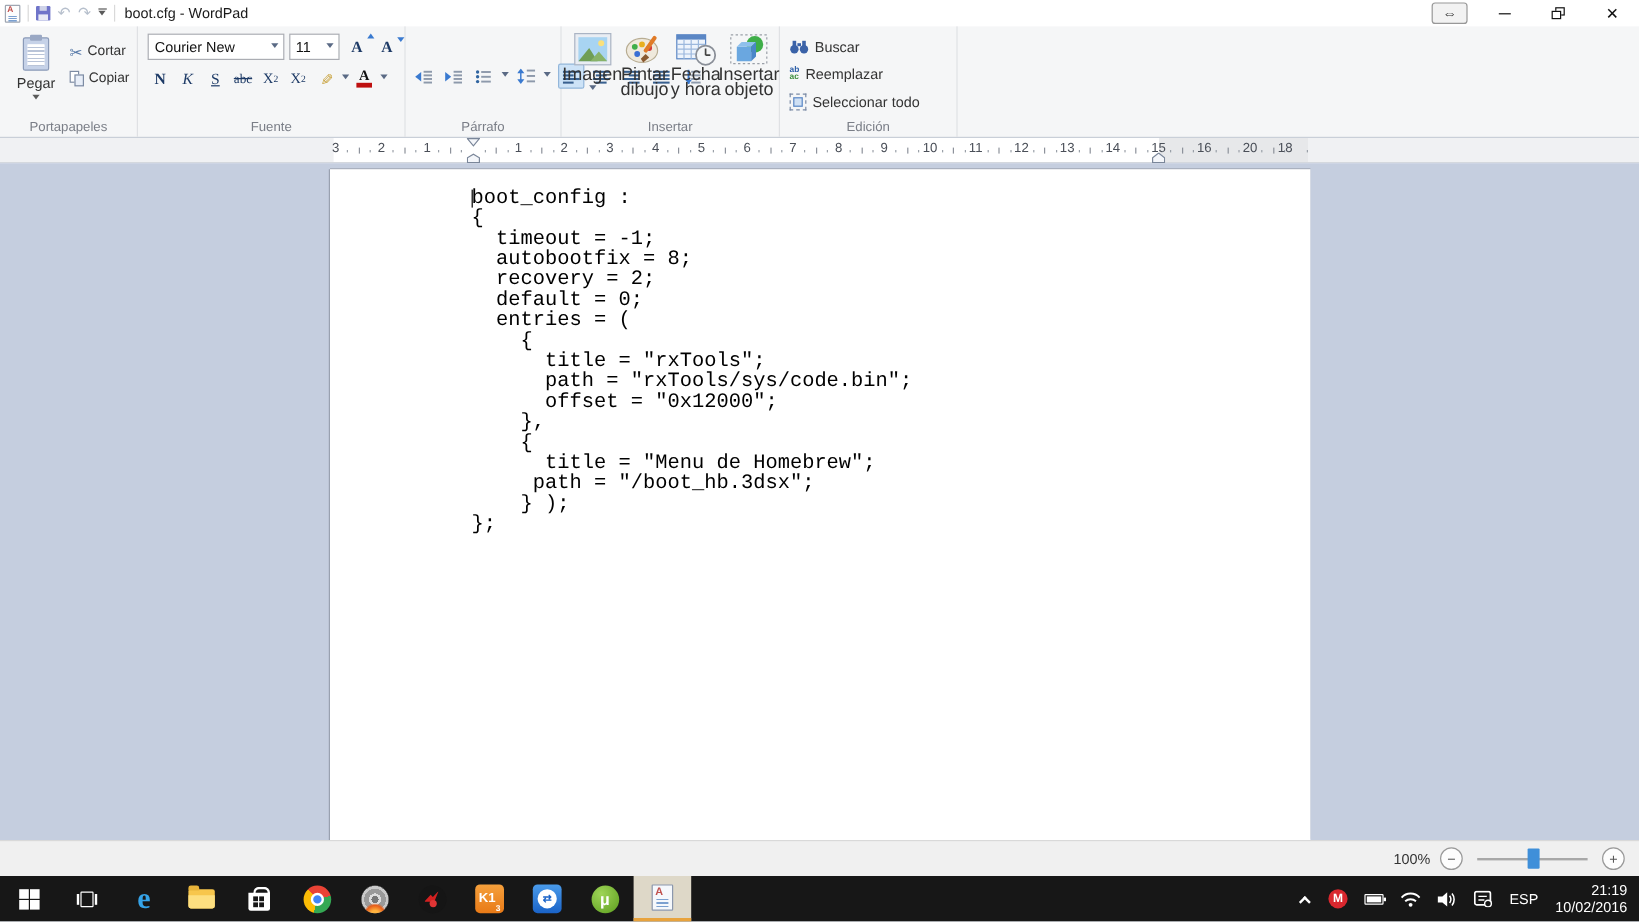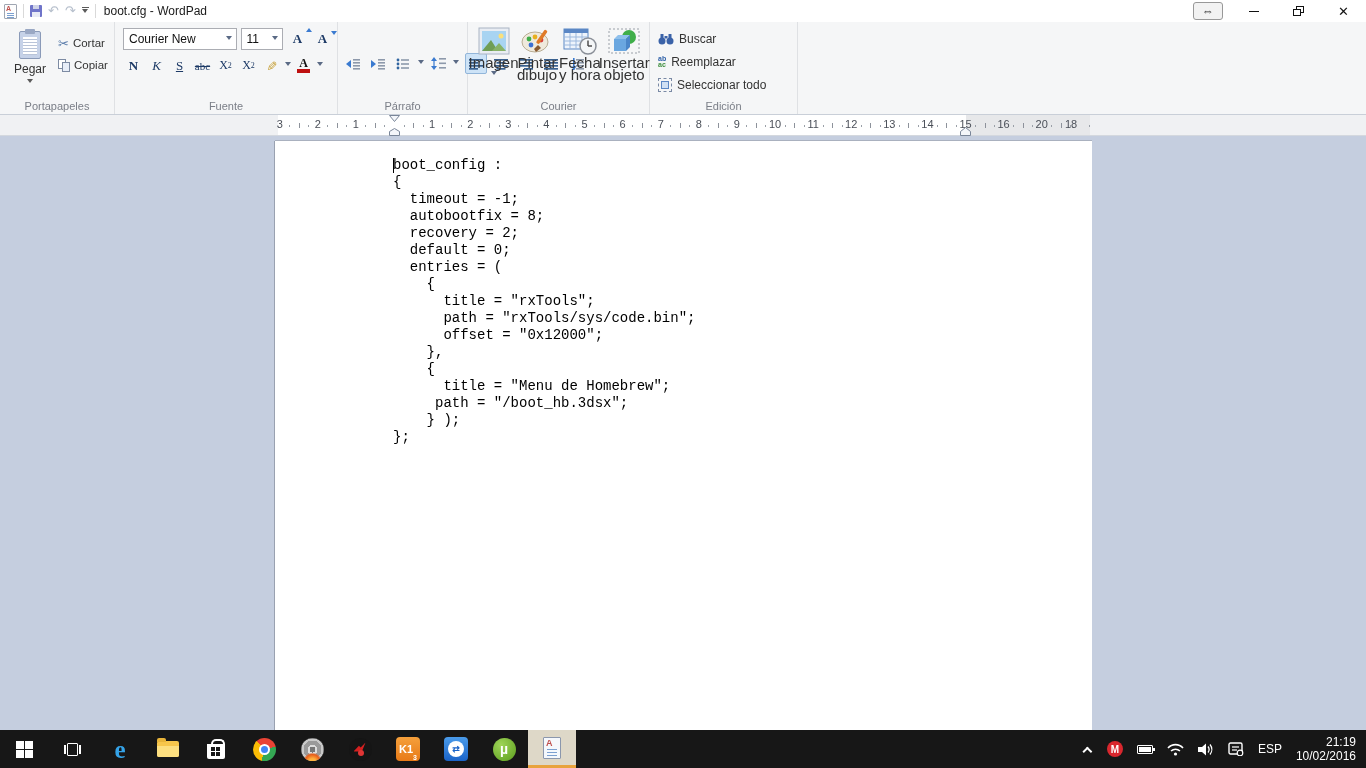--- a/index.html
+++ b/index.html
@@ -111,21 +111,21 @@
   .ruler-gray { position:absolute; left:966px; top:0; width:124px; height:100%; background:#e7e8ea; }
   .ruler-num { position:absolute; top:3px; transform:translateX(-50%); font-size:11px; color:#4a4f58; line-height:13px; }
   .ruler-tick { position:absolute; top:8px; width:1px; height:5px; background:#8d929b; }
   .ruler-dot { position:absolute; top:10px; width:1px; height:2px; background:#9aa0a8; }
   .marker { position:absolute; }
 
   
   .docarea { position:relative; flex:1; background:#c5cedf; overflow:hidden; }
   .page { position:absolute; left:275px; top:5px; width:817px; height:calc(100% - 5px); background:#fff;
       box-shadow:-1px 0 0 #99a1b0, 0 -1px 0 #aab1bf; }
-  .code { font-family:"Liberation Mono","DejaVu Sans Mono",monospace; font-size:14px; line-height:17px;
+  .code { font-family:"Liberation Mono","DejaVu Sans Mono",monospace; font-size:17px; line-height:17px;
       color:#000; padding:16px 0 0 118px; white-space:pre; }
   .textcaret { position:absolute; left:118px; top:17px; width:1px; height:15px; background:#000; }
 
   
   .statusbar { height:30px; background:#f0f0f0; border-top:1px solid #d9d9d9; display:flex; align-items:center;
       justify-content:flex-end; gap:8px; padding-right:12px; flex:none; }
   .zoom-text { font-size:12px; color:#333; }
   .zoom-btn { width:19px; height:19px; border:1px solid #9a9a9a; border-radius:50%; background:#fdfdfd;
       display:flex; align-items:center; justify-content:center; font-size:12px; color:#555; }
   .zoom-slider { position:relative; width:92px; height:19px; margin:0 4px; }
@@ -421,21 +421,21 @@
       <div class="bigbtn">
         <svg width="34" height="28">
             <rect x="2" y="2" width="30" height="24" fill="none" stroke="#9aa0a8" stroke-dasharray="2,2"></rect>
             <circle cx="22" cy="10" r="7" fill="#3fae49"></circle>
             <polygon points="7,12 19,12 19,24 7,24" fill="#6aa7e0"></polygon>
             <polygon points="7,12 11,8 23,8 19,12" fill="#8fc0ec"></polygon>
             <polygon points="19,12 23,8 23,20 19,24" fill="#4a86c8"></polygon>
           </svg>
         <span class="lbl">Insertar objeto</span>
       </div>
-      <span class="rgroup-label">Courier</span>
+      <span class="rgroup-label">Insertar</span>
     </div>
 
     <div class="rgroup g-edit">
       <span class="ebtn">
         <svg width="16" height="12">
             <circle cx="4" cy="8" r="3.5" fill="#3a62a8"></circle>
             <circle cx="12" cy="8" r="3.5" fill="#3a62a8"></circle>
             <rect x="2.5" y="1" width="3" height="6" fill="#3a62a8"></rect>
             <rect x="10.5" y="1" width="3" height="6" fill="#3a62a8"></rect>
             <rect x="6.5" y="3" width="3" height="2.5" fill="#3a62a8"></rect>
@@ -574,20 +574,29 @@
       offset = "0x12000";
     },
     {
       title = "Menu de Homebrew";
      path = "/boot_hb.3dsx";
     } );
 };</pre>
     </div>
   </div>
 
+  <div class="statusbar">
+    <span class="zoom-text">100%</span>
+    <span class="zoom-btn">−</span>
+    <span class="zoom-slider">
+      <span class="zoom-track"></span>
+      <span class="zoom-thumb"></span>
+    </span>
+    <span class="zoom-btn">+</span>
+  </div>
 
   <div class="taskbar">
     <span class="tb-item">
       <span class="start-ic">
           <span></span>
           <span></span>
           <span></span>
           <span></span>
         </span>
     </span>

